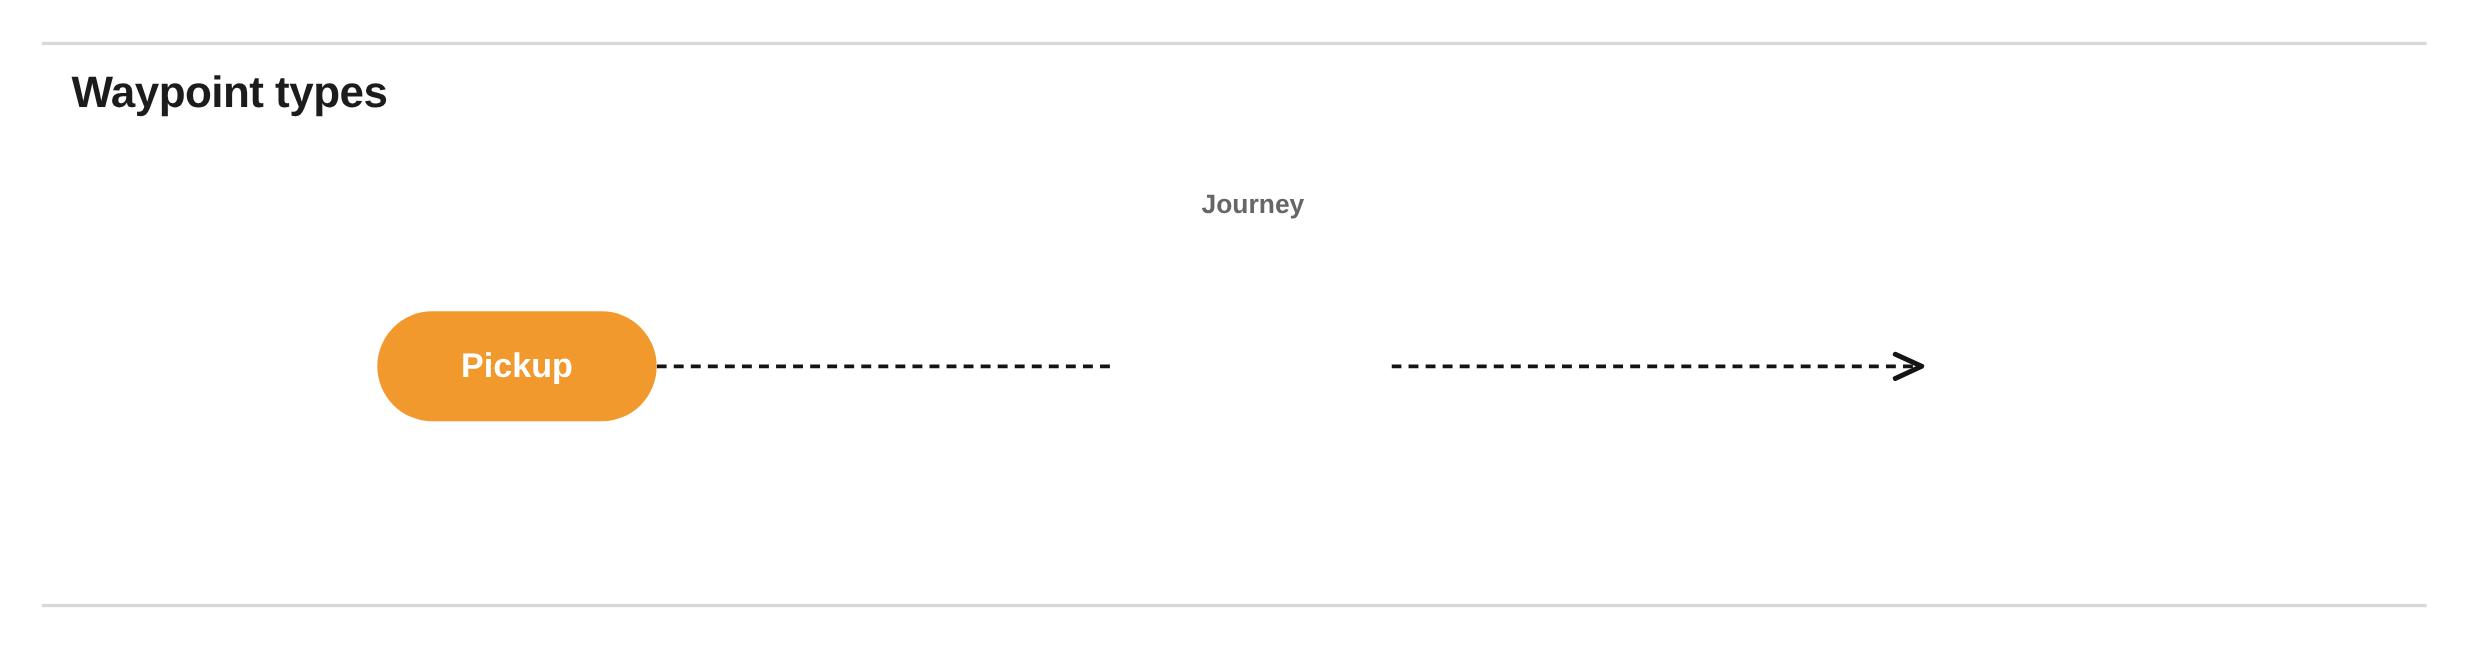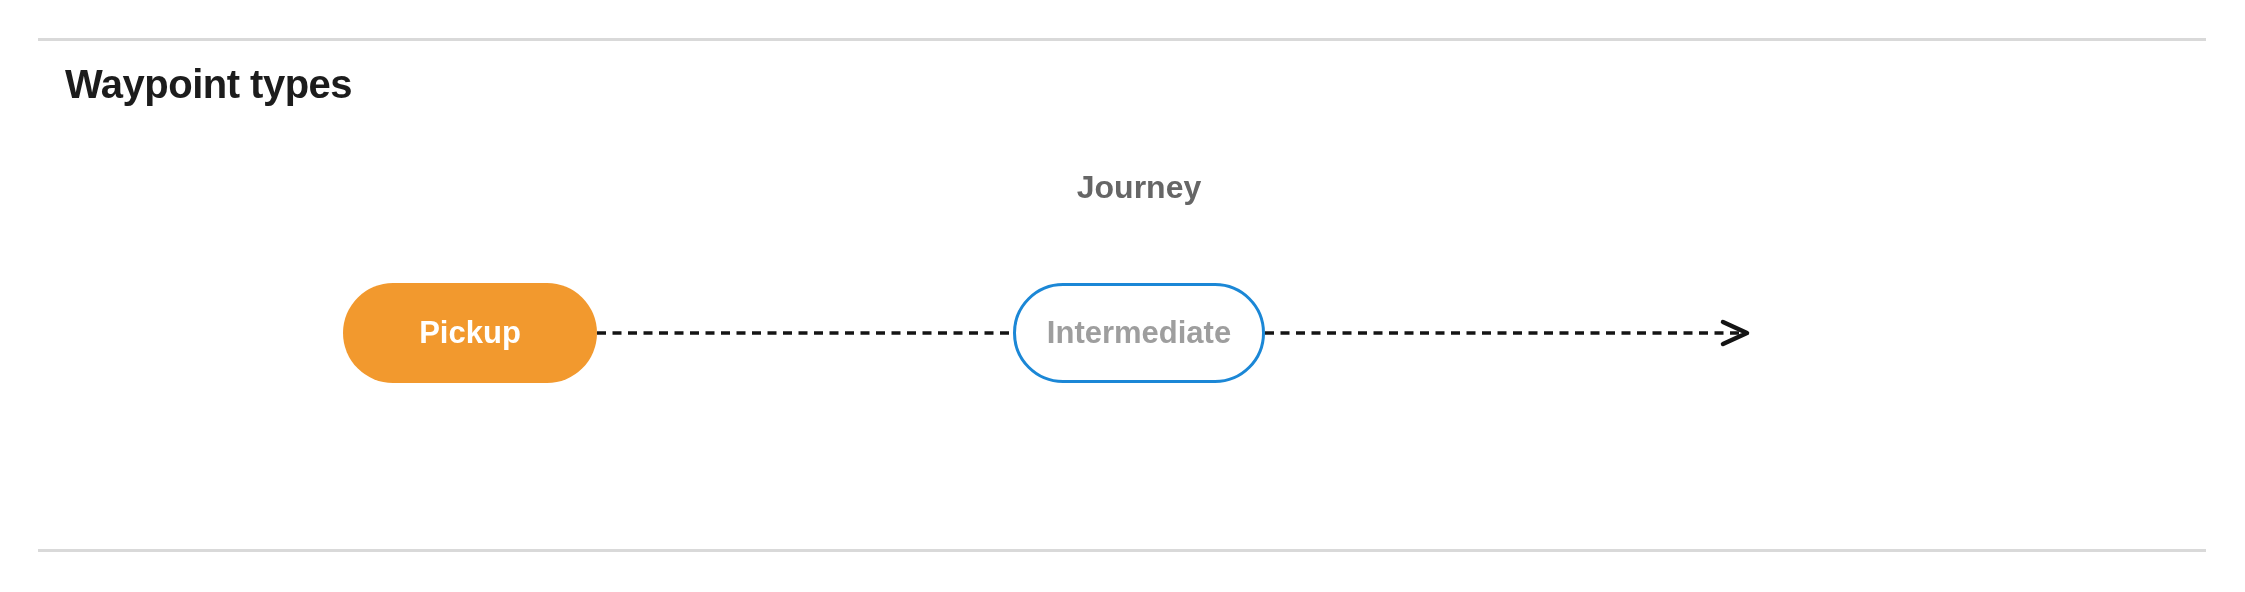--- a/index.html
+++ b/index.html
@@ -31,21 +31,21 @@
   .title{
     position:absolute;left:65px;top:60px;margin:0;
     font-size:40px;line-height:48px;font-weight:700;
     letter-spacing:-0.5px;
     color:var(--heading-text);
   }
   .figure{position:absolute;inset:0;}
   .journey-label{
     position:absolute;left:1013px;top:166px;width:252px;
     text-align:center;
-    font-size:32px;line-height:42px;font-weight:700;
+    font-size:24px;line-height:42px;font-weight:700;
     color:var(--group-label-text);
   }
   .pill{
     position:absolute;top:283px;height:100px;
     border-radius:50px;
     display:flex;align-items:center;justify-content:center;
     font-size:31px;font-weight:700;
     box-sizing:border-box;
     white-space:nowrap;
   }
@@ -79,21 +79,20 @@
   <div class="figure">
 
     <div class="journey-label">Journey</div>
 
     <div class="pill pickup">Pickup</div>
 
     <svg class="edge edge1" viewBox="0 0 416 30" aria-hidden="true">
       <line x1="0" y1="15" x2="416" y2="15" stroke="currentColor" stroke-width="3.5" stroke-dasharray="9 6.5"></line>
     </svg>
 
-    <div class="pill intermediate">Intermediate</div>
 
     <svg class="edge edge2" viewBox="0 0 485 30" aria-hidden="true">
       <line x1="0" y1="15" x2="478" y2="15" stroke="currentColor" stroke-width="3.5" stroke-dasharray="9 6.5"></line>
       <path d="M458 4 L482 15 L458 26" fill="none" stroke="currentColor" stroke-width="4.5" stroke-linecap="round" stroke-linejoin="round"></path>
     </svg>
 
 
   </div>
 
   <div class="divider bottom"></div>

